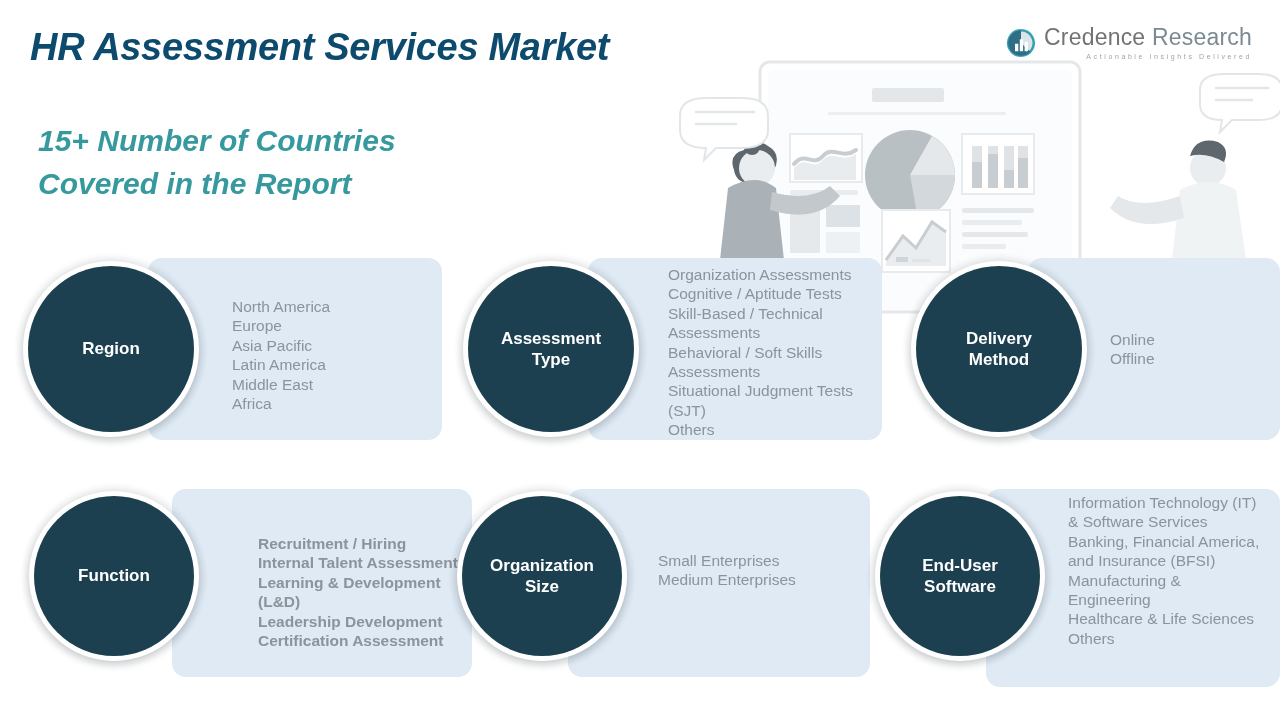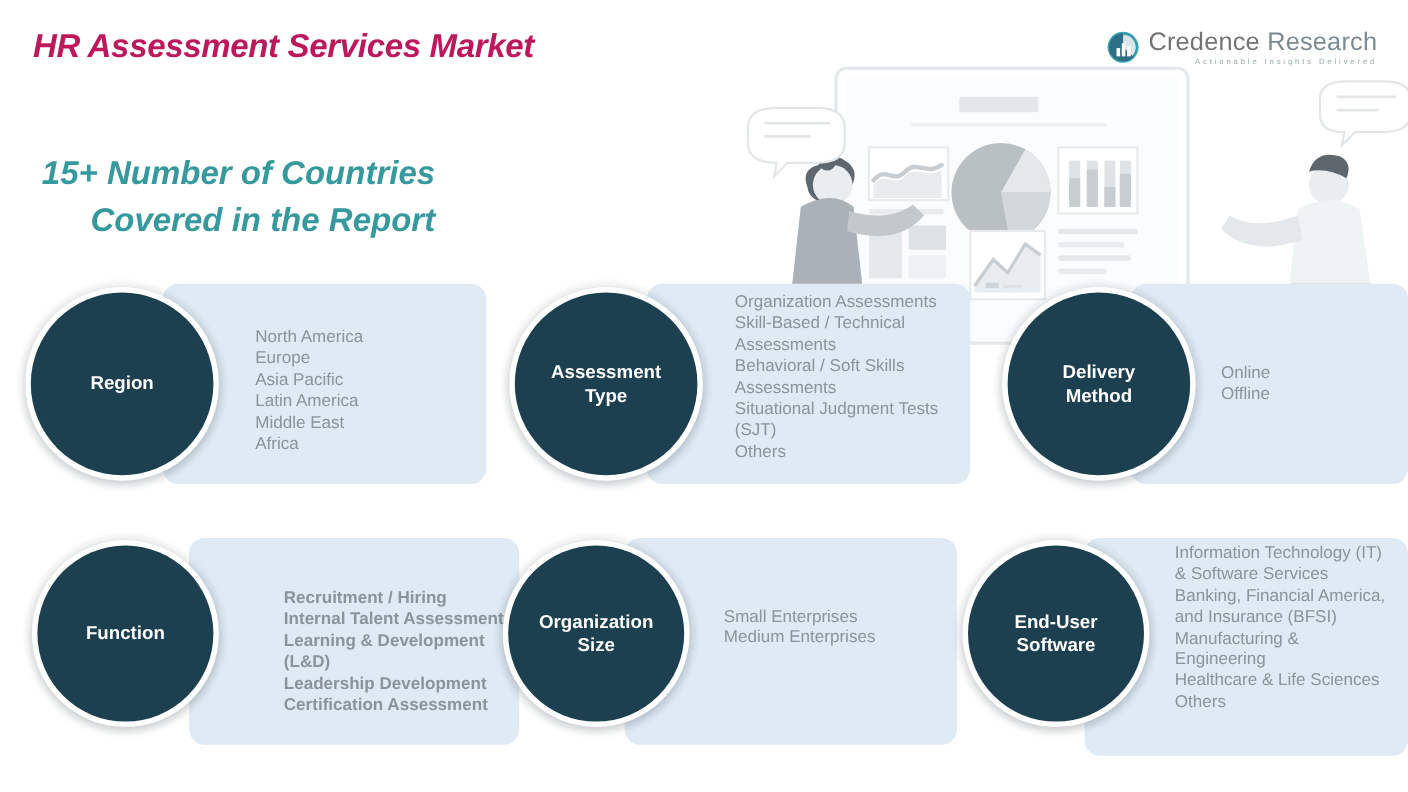--- a/index.html
+++ b/index.html
@@ -10,28 +10,28 @@
     position:relative;
     overflow:hidden;
   }
 
   
   .bg-illo { position:absolute; left:660px; top:50px; width:620px; height:290px; z-index:0; pointer-events:none; }
 
   
   .page-title{
     position:absolute; left:30px; top:26px;
+    font-size:38px; font-weight:700; font-style:italic;
+    color:#0c4a6e; letter-spacing:-.3px; z-index:5;
+    white-space:nowrap;
+  }
+  .subtitle{
+    position:absolute; left:38px; top:120px;
     font-size:30px; font-weight:700; font-style:italic;
-    color:#be185d; letter-spacing:-.3px; z-index:5;
-    white-space:nowrap;
-  }
-  .subtitle{
-    position:absolute; left:38px; top:137px;
-    font-size:30px; font-weight:700; font-style:italic;
-    color:#36999e; line-height:1.42; z-index:5;text-align:right;
+    color:#36999e; line-height:1.42; z-index:5;
   }
 
   
   .logo{ position:absolute; right:28px; top:26px; display:flex; align-items:flex-start; gap:8px; z-index:6; }
   .logo-mark{ width:30px; height:30px; flex:none; margin-top:2px; }
   .logo-text{ display:flex; flex-direction:column; }
   .logo-name{ font-size:23px; color:#7b8a92; letter-spacing:.2px; line-height:1; white-space:nowrap; }
   .logo-name .c1{ color:#737373; }
   .logo-tag{
     font-size:7px; color:#9aa7ae; letter-spacing:2.6px;
@@ -191,20 +191,21 @@
     <div class="panel" style="left:588px; top:258px; width:294px; height:182px;"></div>
     <div class="circle-wrap" style="left:454px; top:252px; width:194px; height:194px;">
       <div class="circle-ring"></div>
       <div class="circle">
         <div class="circle-label">Assessment
 Type</div>
       </div>
     </div>
     <div class="items wrapy" style="left:668px; top:265px; width:216px;">
       <div>Organization Assessments</div>
+      <div>Cognitive / Aptitude Tests</div>
       <div>Skill-Based / Technical Assessments</div>
       <div>Behavioral / Soft Skills Assessments</div>
       <div>Situational Judgment Tests (SJT)</div>
       <div>Others</div>
     </div>
   </div>
 
   <div class="seg">
     <div class="panel" style="left:1028px; top:258px; width:252px; height:182px;"></div>
     <div class="circle-wrap" style="left:902px; top:252px; width:194px; height:194px;">

